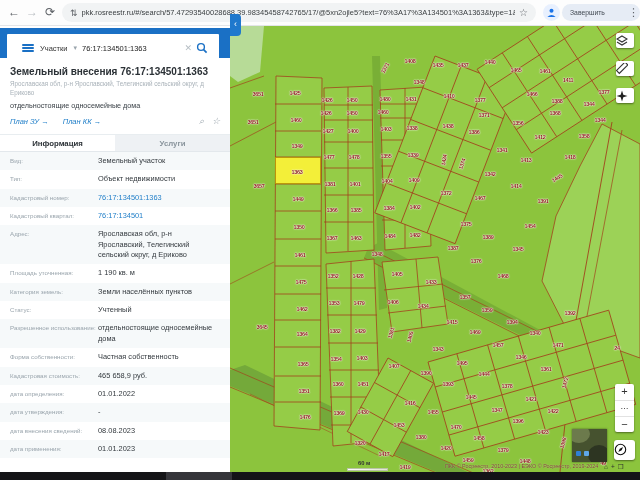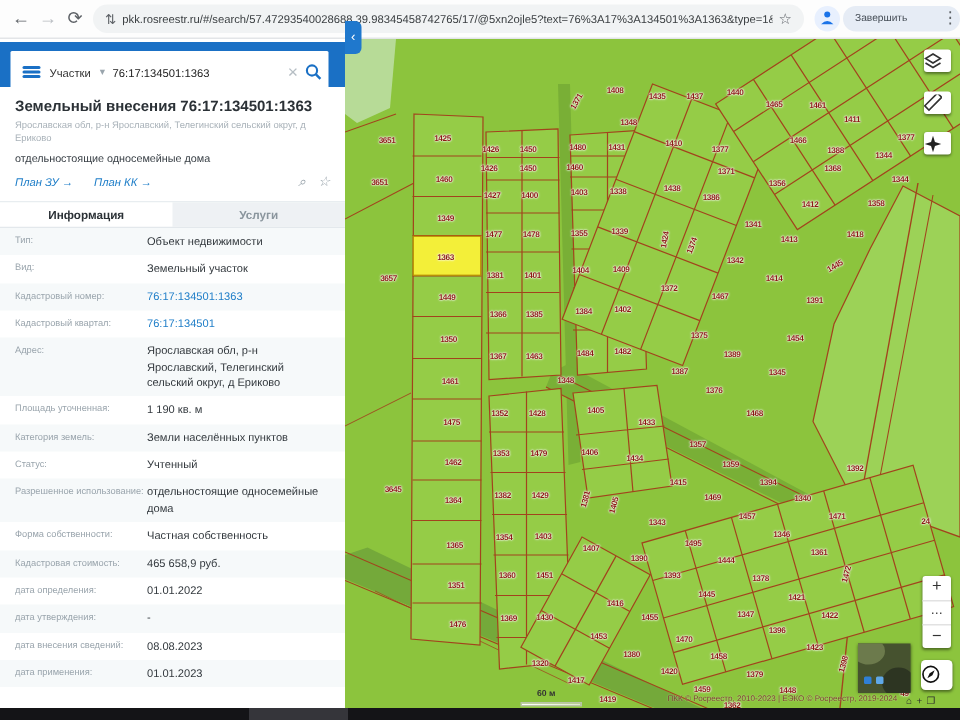--- a/index.html
+++ b/index.html
@@ -14,21 +14,21 @@
   .pill-ico{color:#5f6368;font-size:9px;margin:0 4px 0 0;}
   #star-ico{color:#5f6368;font-size:10px;margin-left:4px;}
   #avatar{position:absolute;left:543px;top:4px;width:17px;height:17px;border-radius:50%;background:#e8f0fe;text-align:center;}
   #avatar svg{margin-top:2px;}
   #update-pill{position:absolute;left:562px;top:4px;height:17px;background:#e6ecf5;border-radius:9px;padding:0 8px;font-size:6.8px;color:#444c55;line-height:17px;cursor:pointer;}
   #kebab{position:absolute;left:628px;top:4px;color:#5f6368;font-size:11px;line-height:17px;cursor:pointer;}
 
   
   #panel{position:absolute;left:0;top:26px;width:230px;height:446px;background:#fff;z-index:5;}
   #panel-header{position:absolute;left:0;top:2px;width:230px;height:30px;background:#1a70c5;}
-  #search-bar{position:absolute;left:7px;top:6px;width:212px;height:28px;background:#fff;border-radius:1px;display:flex;align-items:center;padding:0 4px;}
+  #search-bar{position:absolute;left:7px;top:6px;width:212px;height:28px;background:#fff;border-radius:1px;display:flex;align-items:center;padding:0 11px;}
   #hamburger{width:12px;height:8px;margin:0 4px;display:flex;flex-direction:column;justify-content:space-between;cursor:pointer;}
   #hamburger i{display:block;height:1.6px;background:#1a70c5;border-radius:1px;}
   #search-cat{font-size:7.5px;color:#333;margin-left:2px;}
   #cat-chevron{font-size:7px;color:#9aa5ad;margin:0 5px 0 6px;cursor:pointer;}
   #search-input{flex:1;border:0;outline:0;font-size:7.5px;color:#222;padding:0;background:transparent;}
   #clear-x{color:#b6bec4;font-size:9px;margin:0 4px;cursor:pointer;}
   #collapse-tab{position:absolute;left:230px;top:14px;width:11px;height:22px;background:#1f78cd;border-radius:0 4px 4px 0;color:#fff;font-size:9px;line-height:21px;text-align:center;cursor:pointer;z-index:6;}
 
   #panel-body{position:absolute;left:0;top:32px;width:230px;height:414px;background:#fff;}
   #obj-title{padding:8px 10px 2px;font-size:10px;font-weight:bold;color:#2b3136;}
@@ -123,26 +123,26 @@
         <span class="plan-link">План КК →</span>
         <span id="doc-ico">⌕</span>
         <span id="fav-ico">☆</span>
       </div>
       <div id="tabs">
         <div class="tab active">Информация</div>
         <div class="tab inactive">Услуги</div>
       </div>
       <div id="info-table">
           <div class="row">
+            <div class="lab">Вид:</div>
+            <div class="val">Земельный участок</div>
+          </div>
+          <div class="row">
             <div class="lab">Тип:</div>
             <div class="val">Объект недвижимости</div>
-          </div>
-          <div class="row">
-            <div class="lab">Вид:</div>
-            <div class="val">Земельный участок</div>
           </div>
           <div class="row">
             <div class="lab">Кадастровый номер:</div>
             <div class="val link">76:17:134501:1363</div>
           </div>
           <div class="row">
             <div class="lab">Кадастровый квартал:</div>
             <div class="val link">76:17:134501</div>
           </div>
           <div class="row">

